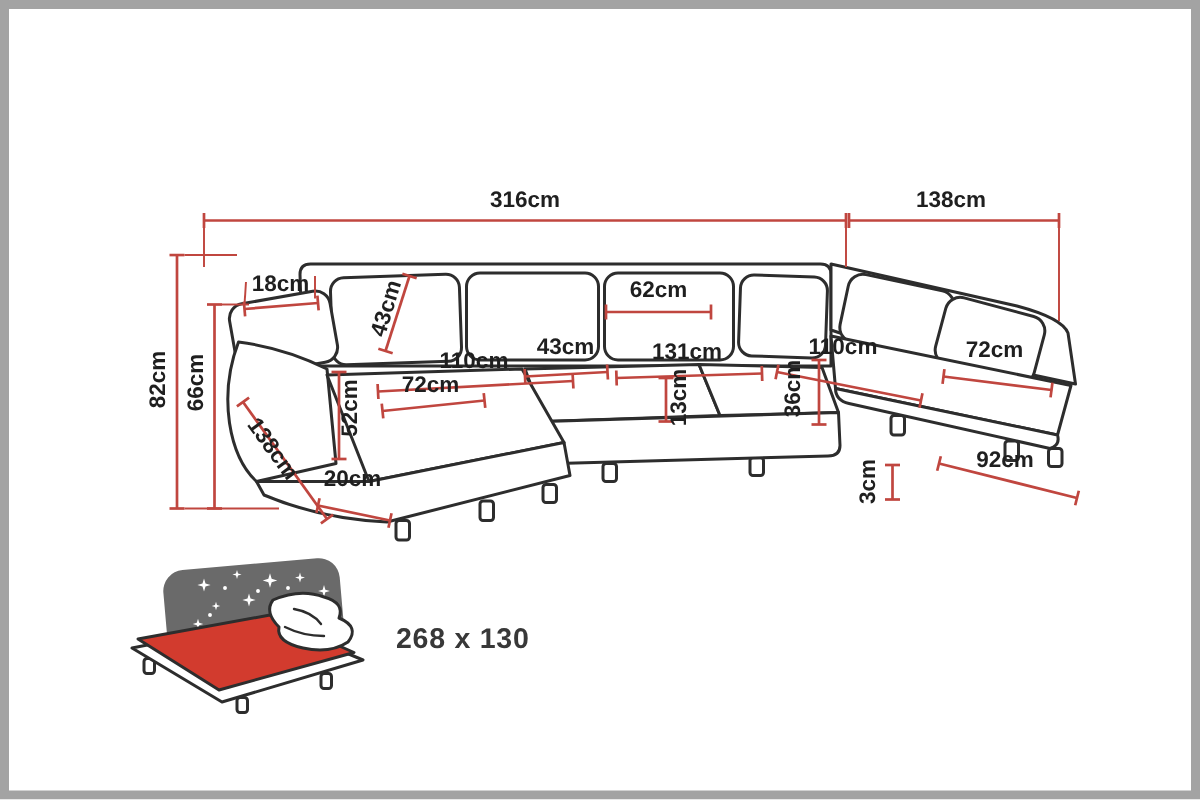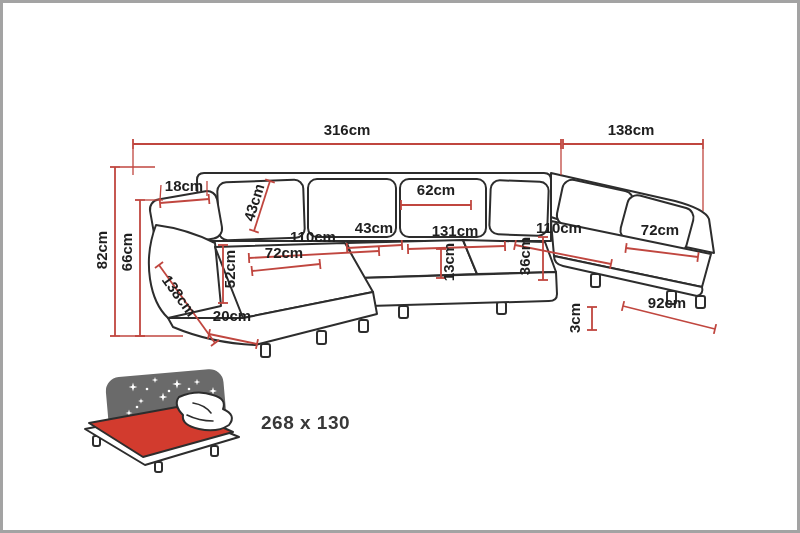--- a/index.html
+++ b/index.html
@@ -5,21 +5,21 @@
   :root{
     --dim-red:#c0463f;
     --outline-dark:#2d2d2d;
     --label-text:#1f1f1f;
     --mattress-red:#d23b2e;
     --blanket-gray:#6a6a6a;
   }
   html,body{margin:0;padding:0;background:#ffffff;}
   .stage{
     position:relative;width:800px;height:533px;background:#ffffff;
-    box-sizing:border-box;border:3px solid #a3a3a3;overflow:hidden;
+    box-sizing:border-box;border:6px solid #a3a3a3;overflow:hidden;
     font-family:"Liberation Sans",sans-serif;
     text-align:right;
   }
   svg{position:absolute;left:0;top:0;}
   .sofa{fill:#ffffff;stroke:var(--outline-dark);stroke-width:2;stroke-linejoin:round;stroke-linecap:round;}
   .detail{fill:none;stroke:var(--outline-dark);stroke-width:1.6;stroke-linecap:round;}
   .dimline{stroke:var(--dim-red);stroke-width:1.8;fill:none;}
   .extline{stroke:var(--dim-red);stroke-width:1.3;fill:none;}
   .tickline{stroke:var(--dim-red);stroke-width:1.8;fill:none;}
   .dim{font-family:"Liberation Sans",sans-serif;font-weight:bold;font-size:15px;fill:var(--label-text);text-anchor:middle;}

